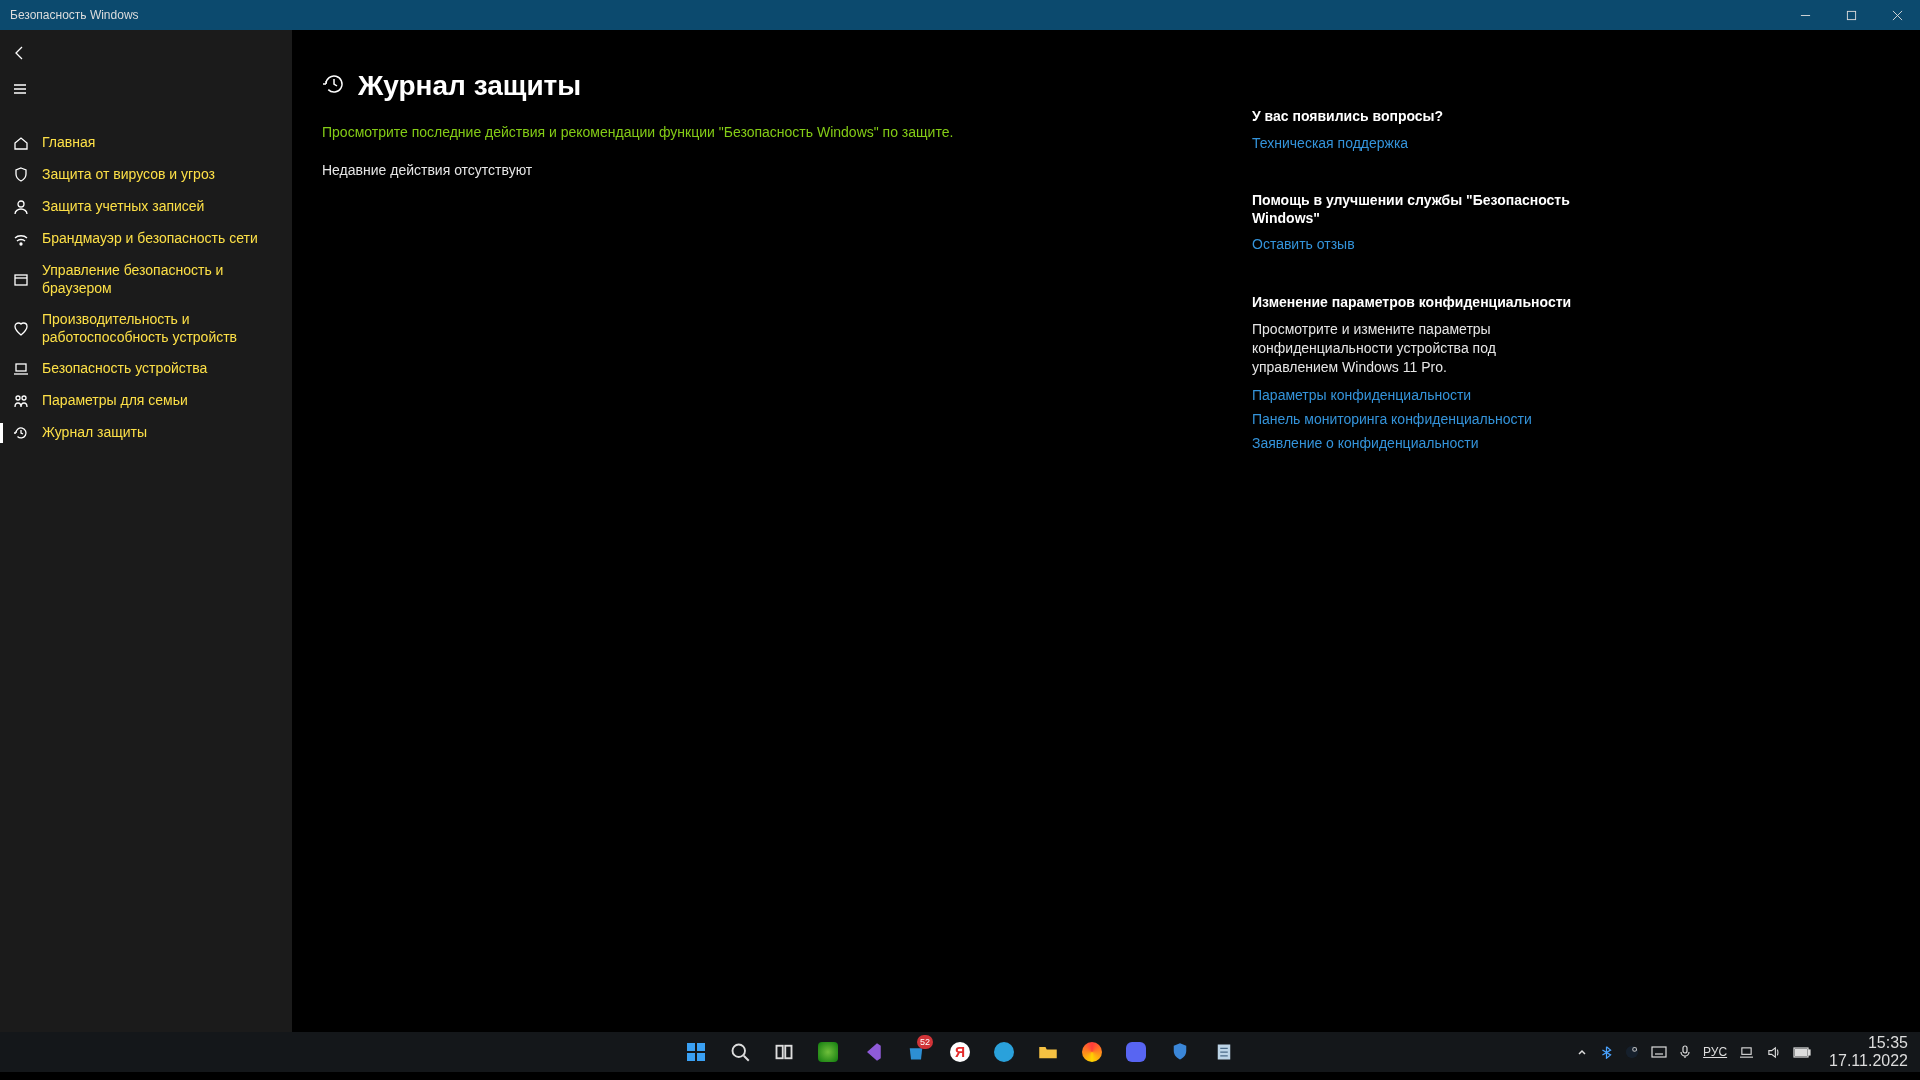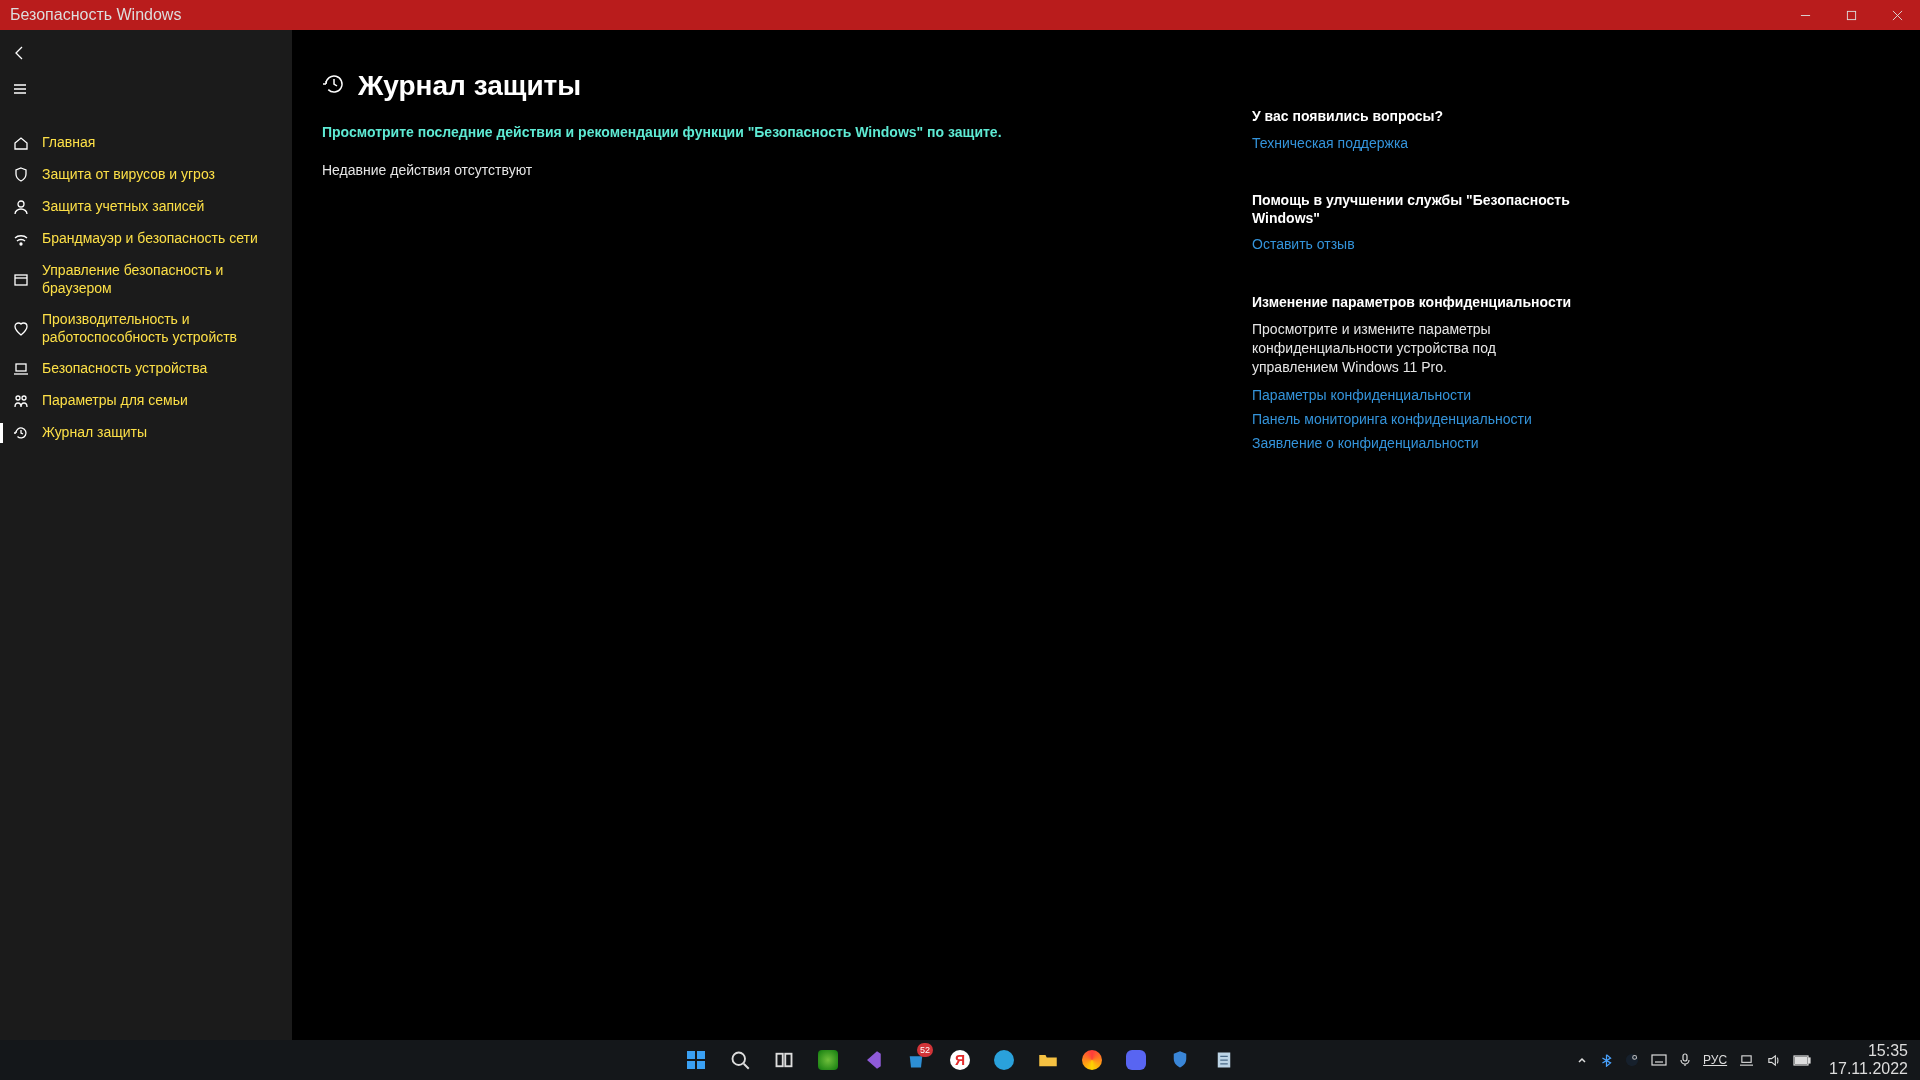--- a/index.html
+++ b/index.html
@@ -1,48 +1,48 @@
 <!DOCTYPE html>
 <html><head>
 <meta charset="utf-8">
 <style>
   * { margin:0; padding:0; box-sizing:border-box; }
   html,body { width:1920px; height:1080px; background:#000; font-family:"Segoe UI",Arial,sans-serif; color:#fff; overflow:hidden; }
   .app { width:1920px; height:1040px; display:flex; flex-direction:column; background:#000; }
-  .titlebar { height:30px; background:#b91c1c; display:flex; align-items:center; justify-content:space-between; font-size:16px; color:#ddd; }
+  .titlebar { height:30px; background:#0c4a6e; display:flex; align-items:center; justify-content:space-between; font-size:12px; color:#ddd; }
   .titlebar-left { padding-left:10px; }
   .titlebar-right { display:flex; }
   .tb-btn { width:46px; height:30px; display:flex; align-items:center; justify-content:center; color:#ddd; }
   .body { flex:1; display:flex; }
   .sidebar { width:292px; background:#1b1b1b; display:flex; flex-direction:column; padding-top:5px; }
   .sb-top { display:flex; flex-direction:column; }
   .sb-iconrow { height:36px; display:flex; align-items:center; padding-left:12px; }
   .sb-iconrow svg { width:16px; height:16px; fill:none; stroke:#fff; stroke-width:1.3; }
   .sb-items { margin-top:20px; }
   .sb-item { display:flex; align-items:center; padding:7px 12px 7px 12px; font-size:14px; color:#fde047; cursor:pointer; position:relative; line-height:1.25; }
   .sb-item.selected::before { content:""; position:absolute; left:0; top:6px; bottom:6px; width:3px; background:#fff; }
   .sb-icon { width:18px; height:18px; flex:0 0 18px; margin-right:12px; display:flex; align-items:center; justify-content:center; }
   .sb-icon svg { width:16px; height:16px; fill:none; stroke:#fff; stroke-width:1.3; }
   .sb-label { flex:1; }
   .sb-bottom { margin-top:auto; margin-bottom:8px; }
   .content { flex:1; display:flex; background:#000; }
   .main { flex:1; padding:40px 30px 0 30px; max-width:960px; }
   .page-title-row { display:flex; align-items:center; gap:12px; margin-bottom:22px; }
   .page-title-row svg { width:24px; height:24px; stroke:#fff; fill:none; stroke-width:1.5; }
   .page-title { font-size:28px; font-weight:600; }
-  .page-desc { font-size:14px; color:#5eead4; margin-bottom:22px;font-weight:bold; }
+  .page-desc { font-size:14px; color:#84cc16; margin-bottom:22px; }
   .no-recent { font-size:14px; color:#e6e6e6; }
   .rightcol { width:360px; padding:78px 40px 16px 0; font-size:14px; }
   .right-section { margin-bottom:40px; }
   .right-h { font-weight:600; margin-bottom:8px; line-height:1.25; }
   .right-link { color:#3494db; cursor:pointer; margin-bottom:5px; display:block; line-height:1.35; }
   .right-text { color:#e6e6e6; margin-bottom:10px; line-height:1.35; }
 
   
-  .taskbar { position:absolute; bottom:0; left:0; width:1920px; height:40px; background:#14171a; display:flex; align-items:center; justify-content:center; }
+  .taskbar { position:absolute; bottom:8px; left:0; width:1920px; height:40px; background:#14171a; display:flex; align-items:center; justify-content:center; }
   .tb-center { display:flex; gap:4px; align-items:center; }
   .tb-app { width:40px; height:40px; display:flex; align-items:center; justify-content:center; cursor:pointer; position:relative; color:#bbb; font-size:11px;}
   .tray { position:absolute; right:6px; height:40px; display:flex; align-items:center; gap:12px; }
   .tray-item { display:flex; align-items:center; justify-content:center; color:#ddd; font-size:12px; cursor:pointer;text-decoration:underline; }
   .tray-clock { text-align:right; font-size:16px; color:#ddd; line-height:1.15; padding:0 6px;}
   .lang { font-size:12px; color:#ddd; }
   .badge { position:absolute; top:3px; right:3px; background:#d13438; color:#fff; font-size:9px; min-width:14px; height:14px; border-radius:7px; display:flex; align-items:center; justify-content:center; padding:0 3px;}
   
   .winlogo { display:grid; grid-template-columns:8px 8px; grid-template-rows:8px 8px; gap:2px; }
   .winlogo div { background:#3aa0f3; }

